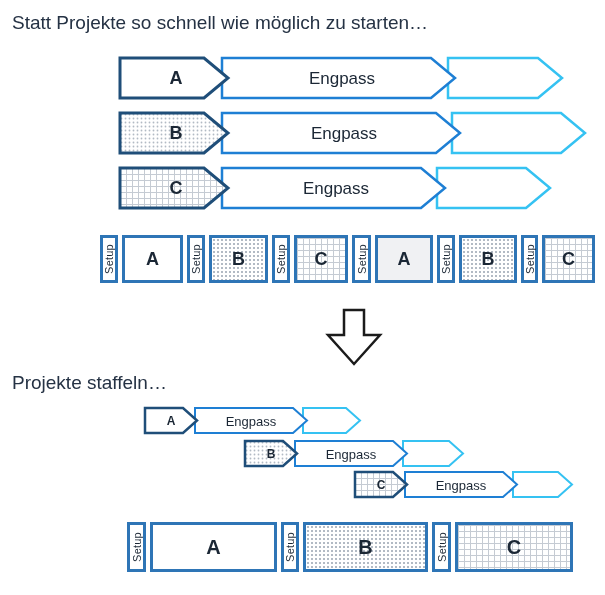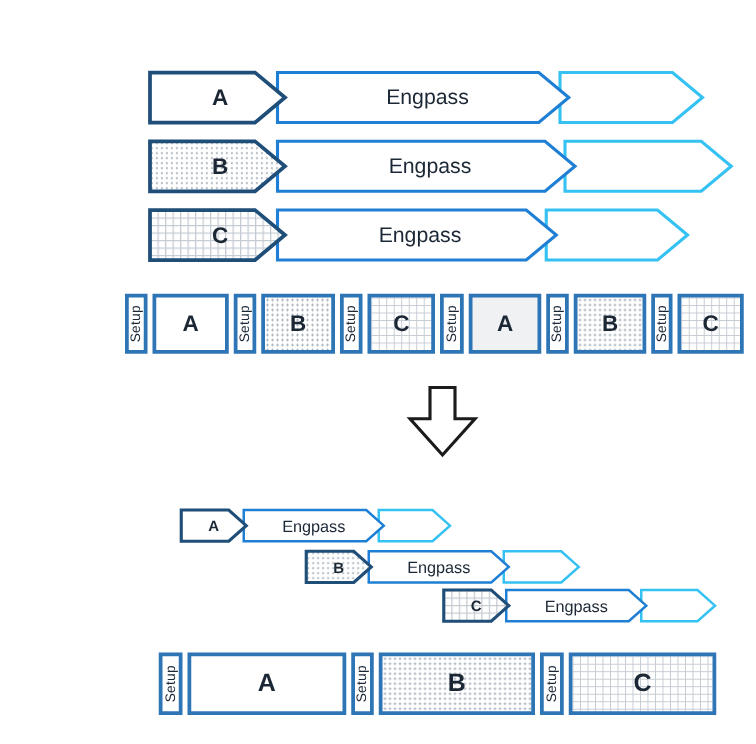--- a/index.html
+++ b/index.html
@@ -39,20 +39,21 @@
         <rect width="4" height="4" fill="#fff"></rect>
         <circle cx="1.5" cy="1.5" r="0.9" fill="#b2bac4"></circle>
       </pattern>
       <pattern id="grid" width="6" height="6" patternUnits="userSpaceOnUse">
         <rect width="6" height="6" fill="#fff"></rect>
         <path d="M0 .5 H6 M.5 0 V6" stroke="#c5cbd3" stroke-width="1" fill="none"></path>
       </pattern>
     </defs>
   </svg>
 
+  <div class="title" style="left:12px;top:12px">Statt Projekte so schnell wie möglich zu starten…</div>
 
   <svg class="arr z3" style="left:120px;top:58px" width="108" height="40">
     <polygon points="0,0 84,0 108,20 84,40 0,40" class="sh-navy"></polygon>
     <text x="56" y="20" class="t-letter">A</text>
   </svg>
   <svg class="arr z2" style="left:222px;top:58px" width="233" height="40">
     <polygon points="0,0 209,0 233,20 209,40 0,40" class="sh-blue"></polygon>
     <text x="120" y="20" class="t-eng">Engpass</text>
   </svg>
   <svg class="arr z1" style="left:448px;top:58px" width="114" height="40">
@@ -117,20 +118,21 @@
       <span class="vtext">Setup</span>
     </div>
   <div class="seg fill-grid" style="left:542px;top:235px;width:53px;height:48px">
       <span class="letter">C</span>
     </div>
 
   <svg class="arr" style="left:327px;top:309px" width="54" height="57">
     <polygon points="17,1 37,1 37,26 53,26 27,55 1,26 17,26" class="sh-black"></polygon>
   </svg>
 
+  <div class="title" style="left:12px;top:372px">Projekte staffeln…</div>
 
   <svg class="arr z3" style="left:145px;top:408px" width="52" height="25">
     <polygon points="0,0 38,0 52,12.5 38,25 0,25" class="sh-navy-sm"></polygon>
     <text x="26" y="13" class="t-letter-sm">A</text>
   </svg>
   <svg class="arr z2" style="left:195px;top:408px" width="112" height="25">
     <polygon points="0,0 98,0 112,12.5 98,25 0,25" class="sh-blue-sm"></polygon>
     <text x="56" y="13" class="t-eng-sm">Engpass</text>
   </svg>
   <svg class="arr z1" style="left:303px;top:408px" width="57" height="25">

